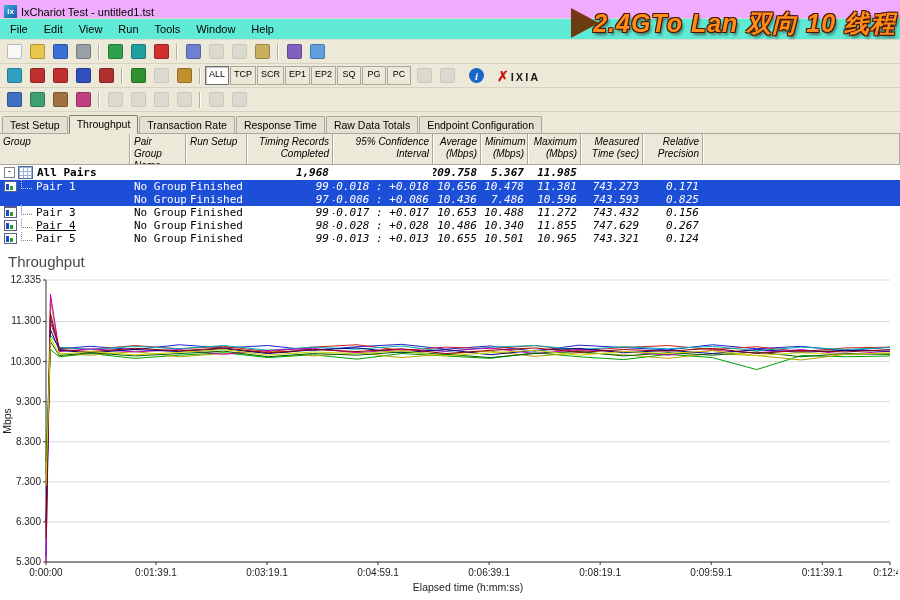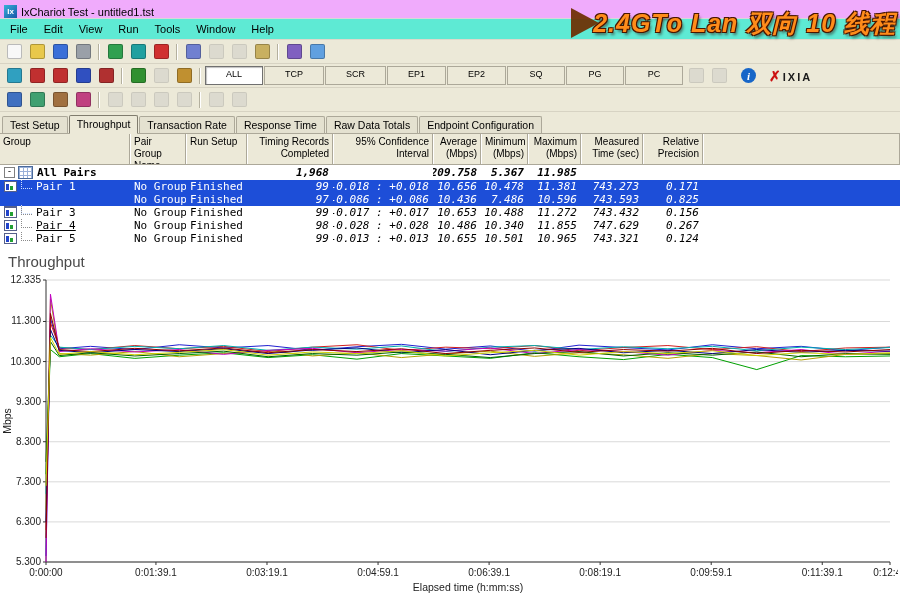--- a/index.html
+++ b/index.html
@@ -27,42 +27,42 @@
            border-bottom:1px solid #ddd9cb;padding-left:2px;}
   .menu-item{padding:3px 8px;cursor:default;}
 
   
   .toolbar{height:23px;background:#ece9d8;border-bottom:1px solid #d7d3c3;
            display:flex;align-items:center;padding-left:3px;gap:1px;}
   .tbicon{width:20px;height:20px;display:flex;align-items:center;justify-content:center;border:1px solid transparent;}
   .tbicon .g{width:13px;height:13px;border-radius:2px;border:1px solid rgba(0,0,0,.25);}
   .tbicon.dis{opacity:.35;}
   .tb-sep{width:1px;height:16px;background:#b4b09e;border-right:1px solid #fff;margin:0 3px;}
-  .fbtn{height:15px;min-width:16px;padding:1px 20px;font-size:9px;line-height:13px;text-align:center;
+  .fbtn{height:15px;min-width:16px;padding:1px 3px;font-size:9px;line-height:13px;text-align:center;
         border:1px solid #aca899;background:#ece9d8;margin-right:1px;cursor:default;}
   .fbtn.active{background:#fff;border-color:#707070;box-shadow:inset 1px 1px 1px rgba(0,0,0,.25);}
   .info{width:15px;height:15px;border-radius:50%;background:#1766c8;color:#fff;margin:0 6px 0 10px;
         font-family:"Liberation Serif",serif;font-style:italic;font-weight:bold;font-size:11px;
         display:flex;align-items:center;justify-content:center;}
   .ixia{display:flex;align-items:baseline;gap:2px;padding:0 6px;}
   .ixia .x{color:#cc1111;font-size:14px;font-weight:bold;}
   .ixia .t{font-size:11px;font-weight:bold;letter-spacing:2px;color:#1a1a1a;}
 
   
   .tabbar{height:19px;background:#ece9d8;display:flex;align-items:flex-end;padding:2px 2px 0 2px;
           border-bottom:1px solid #aca899;font-size:10.5px;}
   .tab{border:1px solid #aca899;border-bottom:none;border-radius:2px 2px 0 0;background:#e4e1d0;
        padding:2px 7px 2px 7px;margin-right:1px;cursor:default;white-space:nowrap;}
   .tab.active{background:#ece9d8;border-color:#807c6e;border-bottom:1px solid #ece9d8;
               margin-bottom:-1px;padding-bottom:3px;}
 
   
   .thead,.trow{display:grid;
     grid-template-columns:130px 56px 61px 86px 100px 48px 47px 53px 62px 60px minmax(0,1fr);}
-  .thead{background:#ece9d8;border-bottom:1px solid #aca899;height:30px;font-size:10px;line-height:12px;}
+  .thead{background:#ece9d8;border-bottom:1px solid #aca899;height:30px;font-size:10px;line-height:12px;font-style:italic;}
   .th{border-right:1px solid #aca899;border-left:1px solid #fff;padding:2px 3px;overflow:hidden;}
   .th:first-child{border-left:none;}
   .th.r{text-align:right;}
   .tbody{font-family:"DejaVu Sans Mono",monospace;font-size:11px;background:#fff;}
   .trow{height:13px;align-items:center;}
   .trow.summary{height:15px;font-weight:bold;}
   .trow.sel{background:#1d4ed8;color:#fff;}
   .td{padding:0 4px;white-space:nowrap;overflow:hidden;display:flex;align-items:center;}
   .td.r{justify-content:flex-end;font-style:italic;}
   .expander{width:9px;height:9px;border:1px solid #808080;background:#fff;color:#000;font-size:9px;

